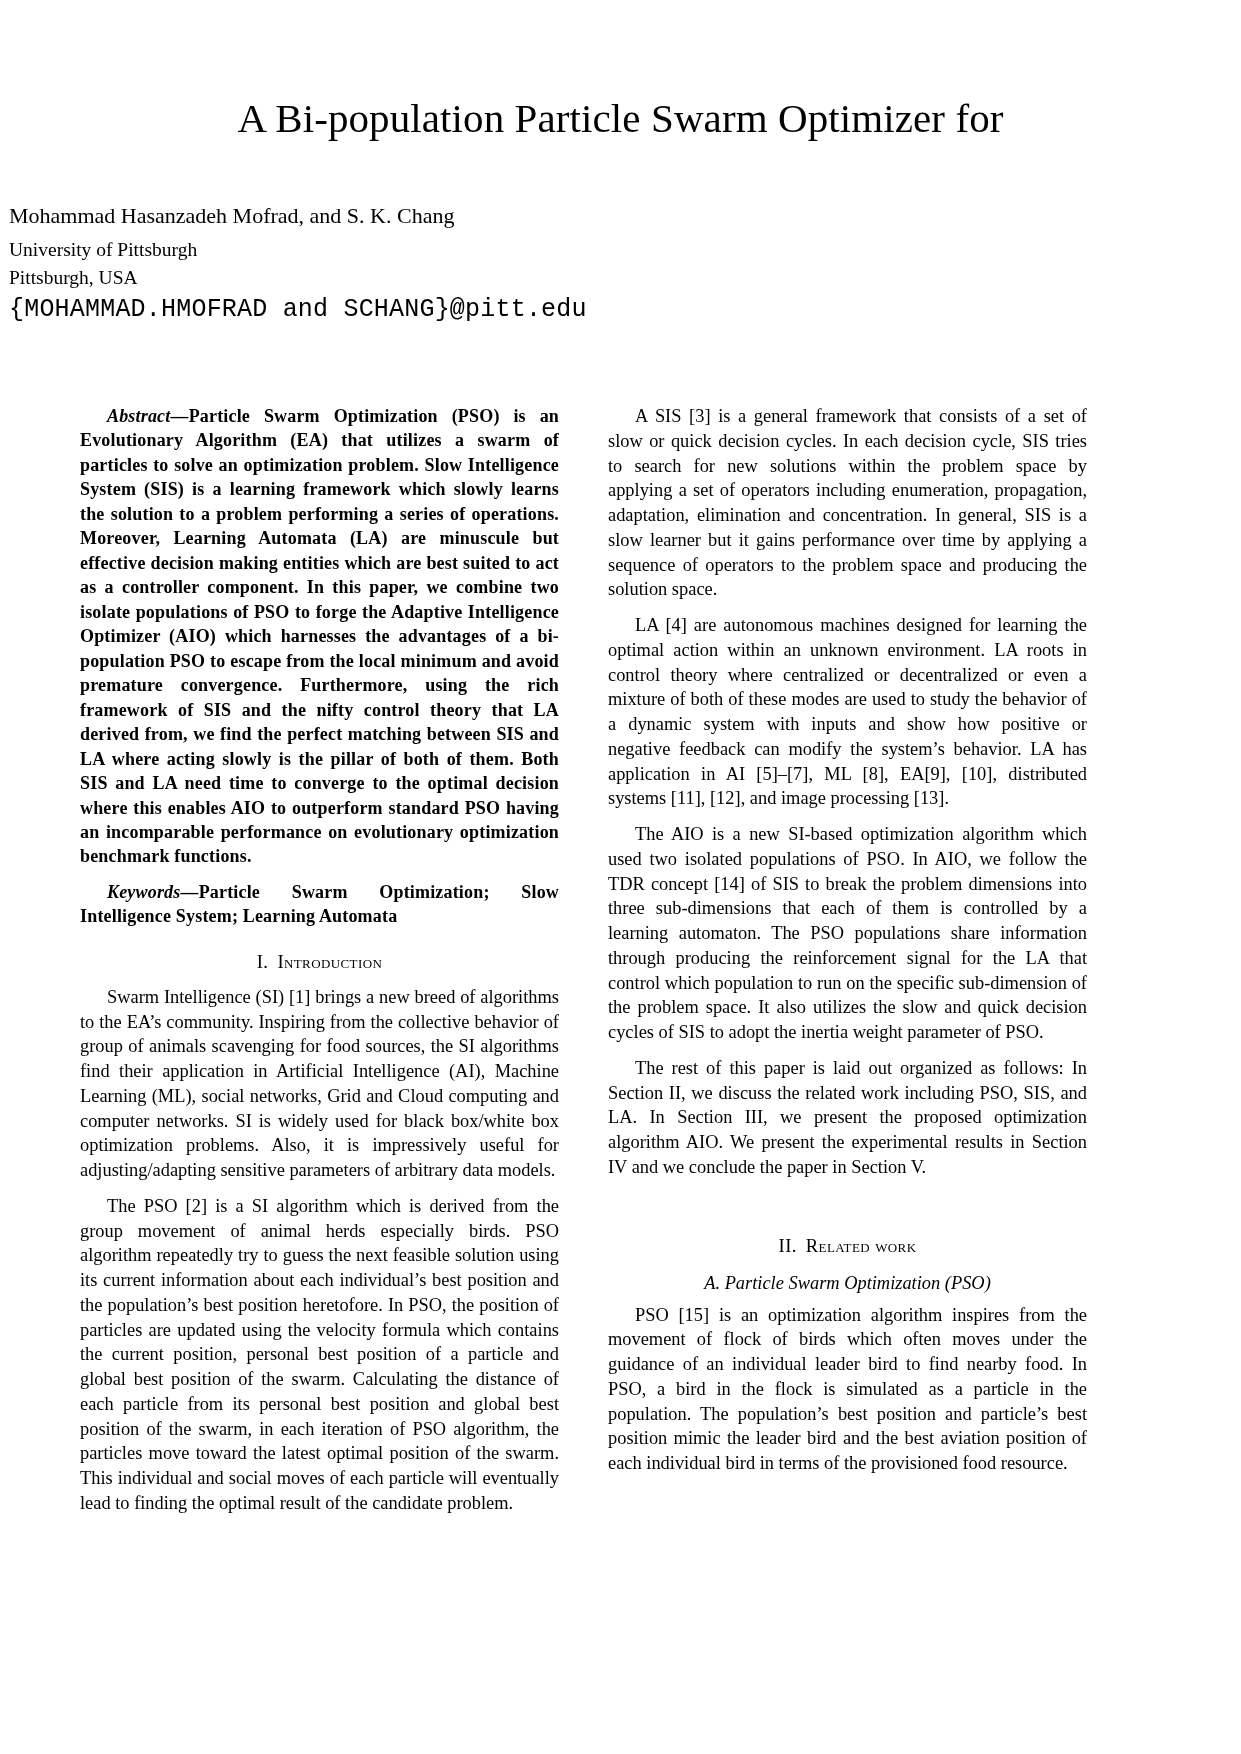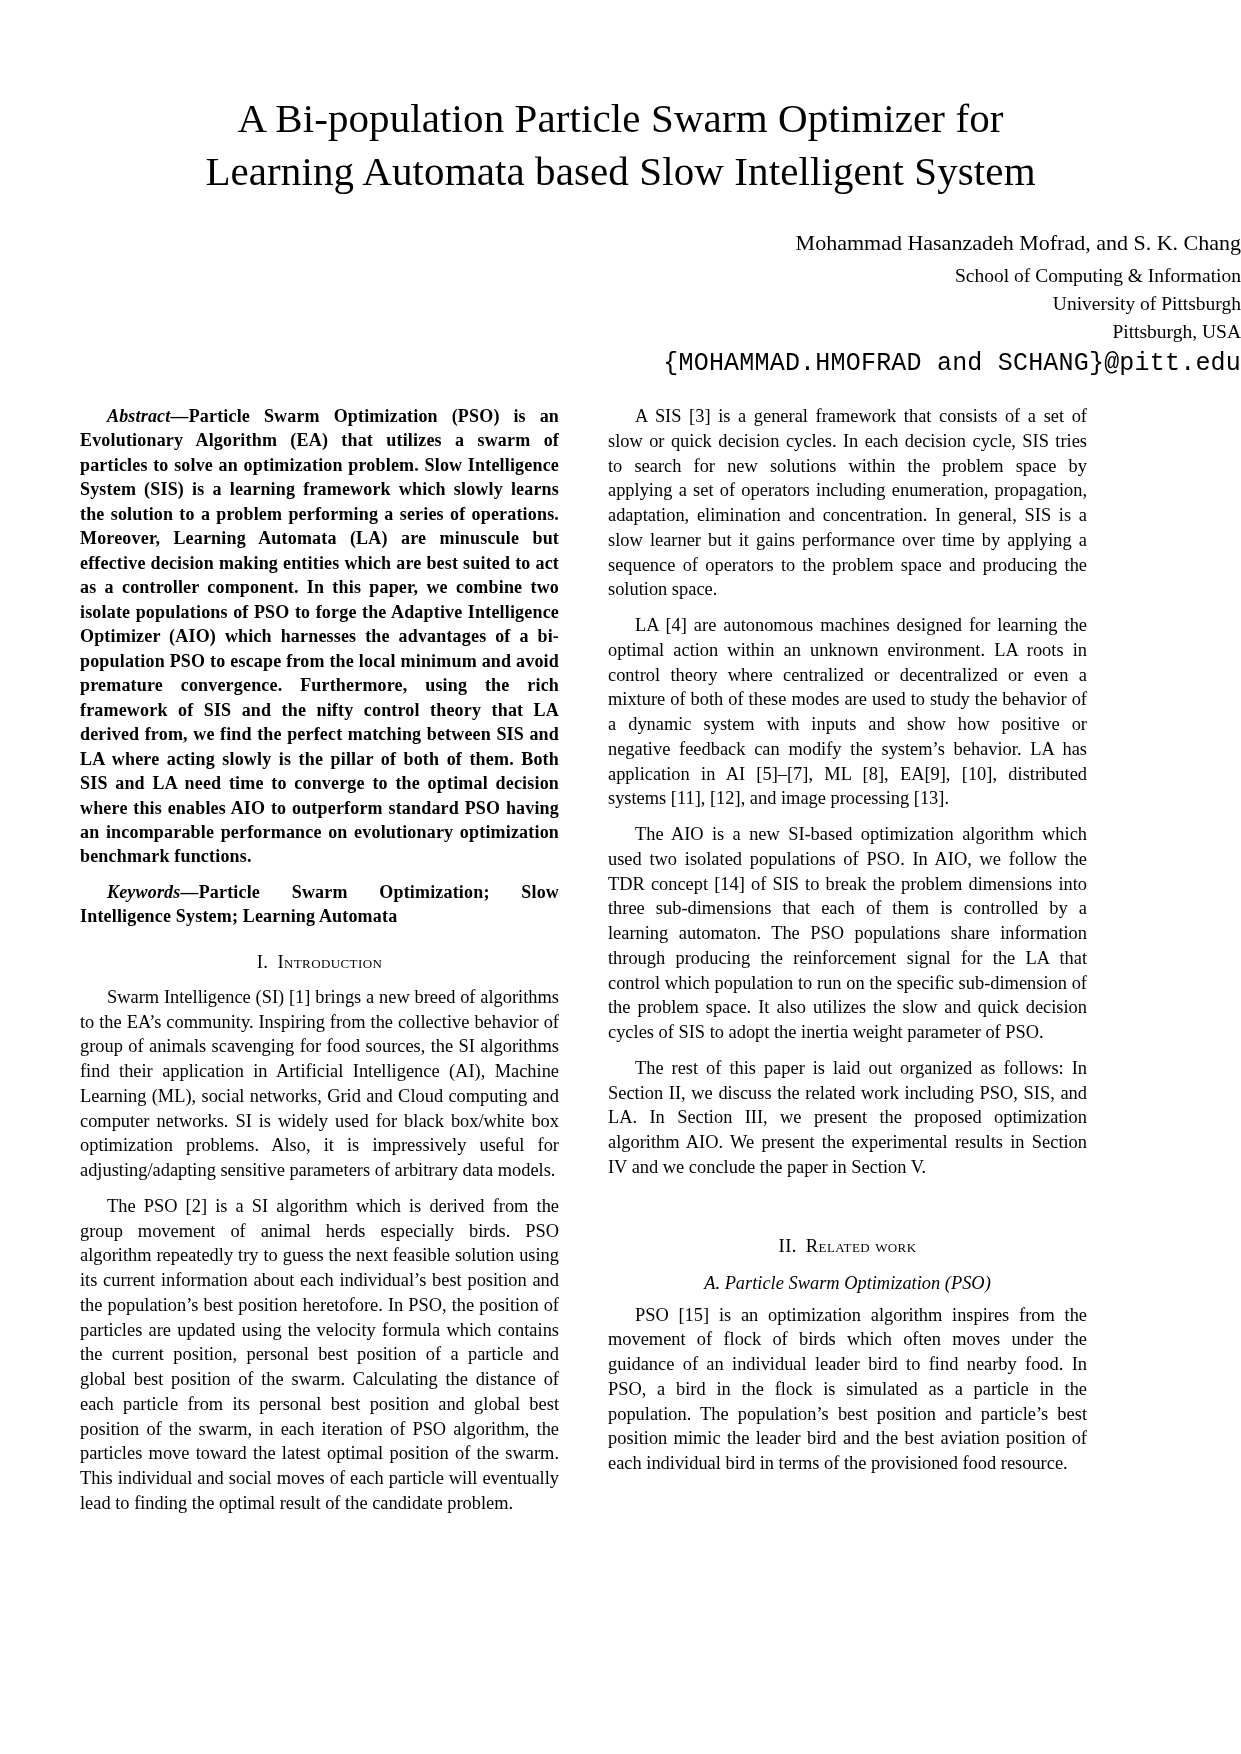--- a/index.html
+++ b/index.html
@@ -30,22 +30,23 @@
     font-size: 41px;
     line-height: 1.30;
     font-weight: 400;
     letter-spacing: 0.1px;
     margin: 0 auto;
     width: 1000px;
   }
   .paper-title .tline { display: block; }
 
   .author-block {
-    text-align: right;
-    margin-top: 29px;
+    text-align: left;
+    margin-top: 56px;
+    padding-left: 9px;
   }
   .authors {
     font-size: 22px;
     line-height: 1.34;
     margin-bottom: 5px;
   }
   .affil {
     font-size: 19.5px;
     line-height: 1.43;
   }
@@ -110,26 +111,24 @@
   .spacer-top { height: 22px; }
 </style>
 </head>
 <body>
 
 <div class="page">
 
   <div class="title-block">
     <h1 class="paper-title">
       <span class="tline">A Bi-population Particle Swarm Optimizer for</span>
-      <span class="tline">Learning Automata based Slow Intelligent System</span>
     </h1>
 
     <div class="author-block">
       <div class="authors">Mohammad Hasanzadeh Mofrad, and S. K. Chang</div>
-      <div class="affil">School of Computing &amp; Information</div>
       <div class="affil">University of Pittsburgh</div>
       <div class="affil">Pittsburgh, USA</div>
       <div class="email">{MOHAMMAD.HMOFRAD and SCHANG}@pitt.edu</div>
     </div>
   </div>
 
   <div class="columns">
 
     <div class="col">
 

